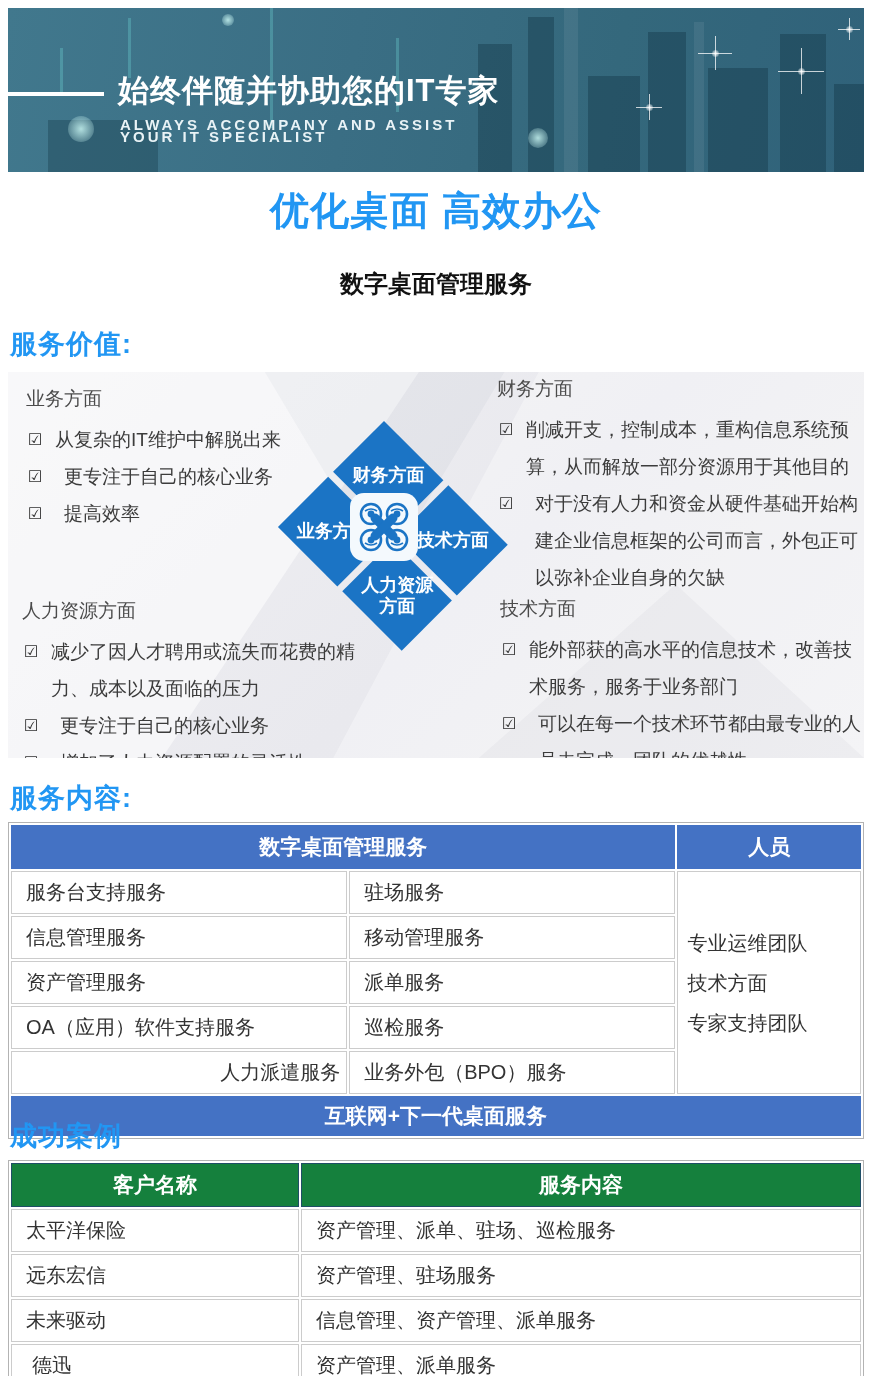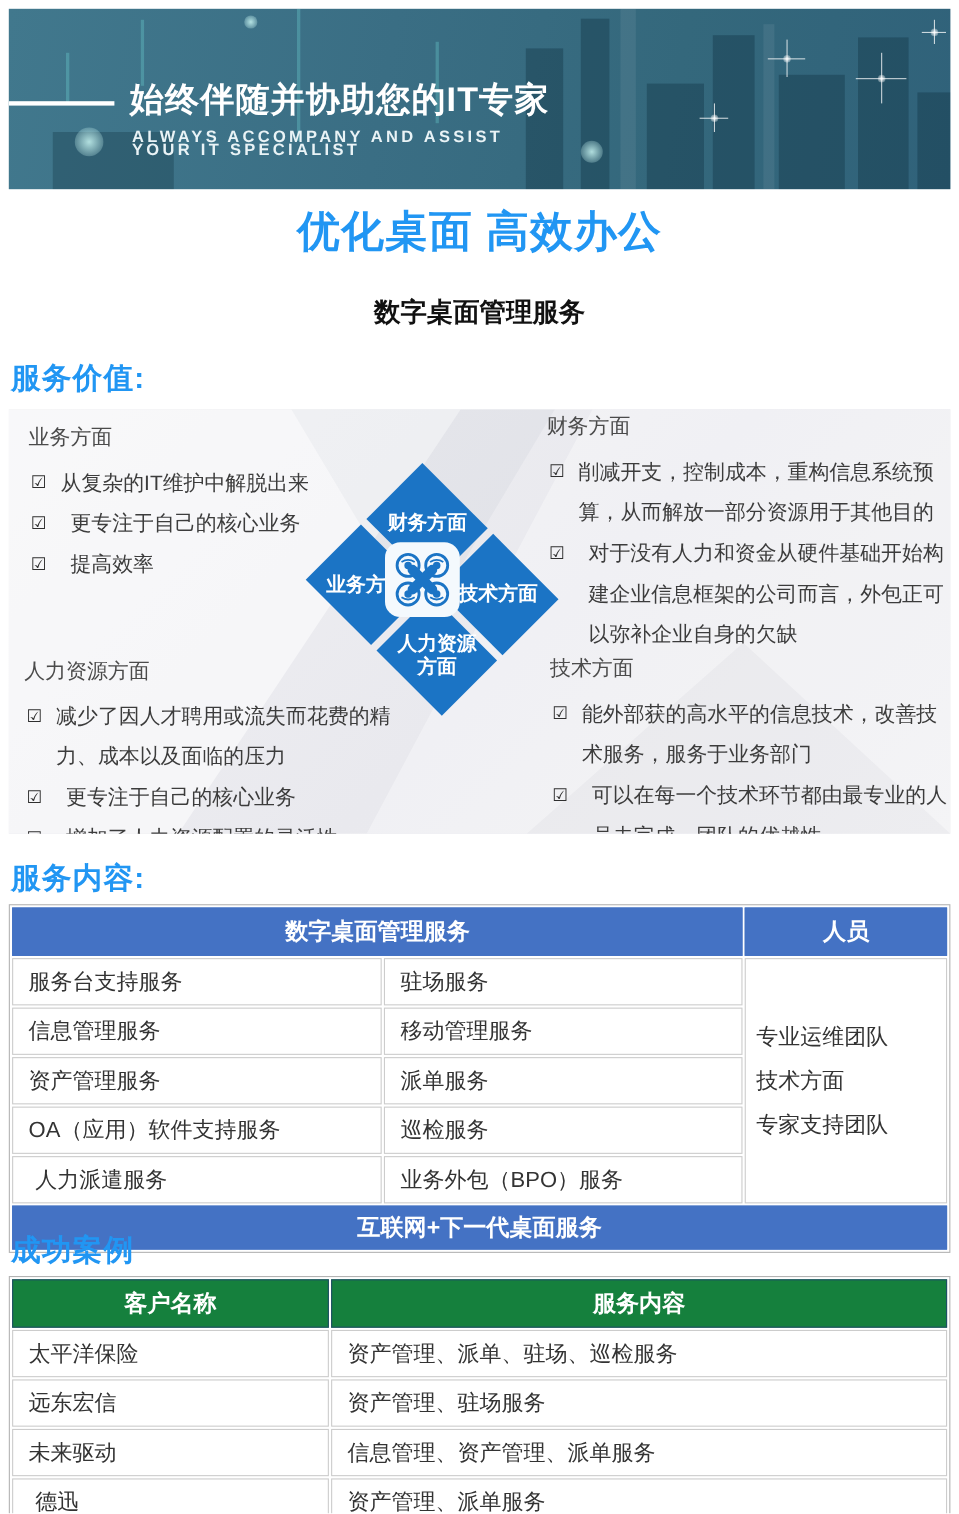--- a/index.html
+++ b/index.html
@@ -218,21 +218,21 @@
     </tr>
     <tr>
       <td>资产管理服务</td>
       <td>派单服务</td>
     </tr>
     <tr>
       <td>OA（应用）软件支持服务</td>
       <td>巡检服务</td>
     </tr>
     <tr>
-      <td style="padding-left:20px;">人力派遣服务</td>
+      <td style="padding-left:20px;text-align:right;">人力派遣服务</td>
       <td>业务外包（BPO）服务</td>
     </tr>
     <tr>
       <td class="footer" colspan="3">互联网+下一代桌面服务</td>
     </tr>
   </tbody>
     </table>
 
   <div class="sec-head" style="top:1118px;text-align:right;">成功案例</div>
 

